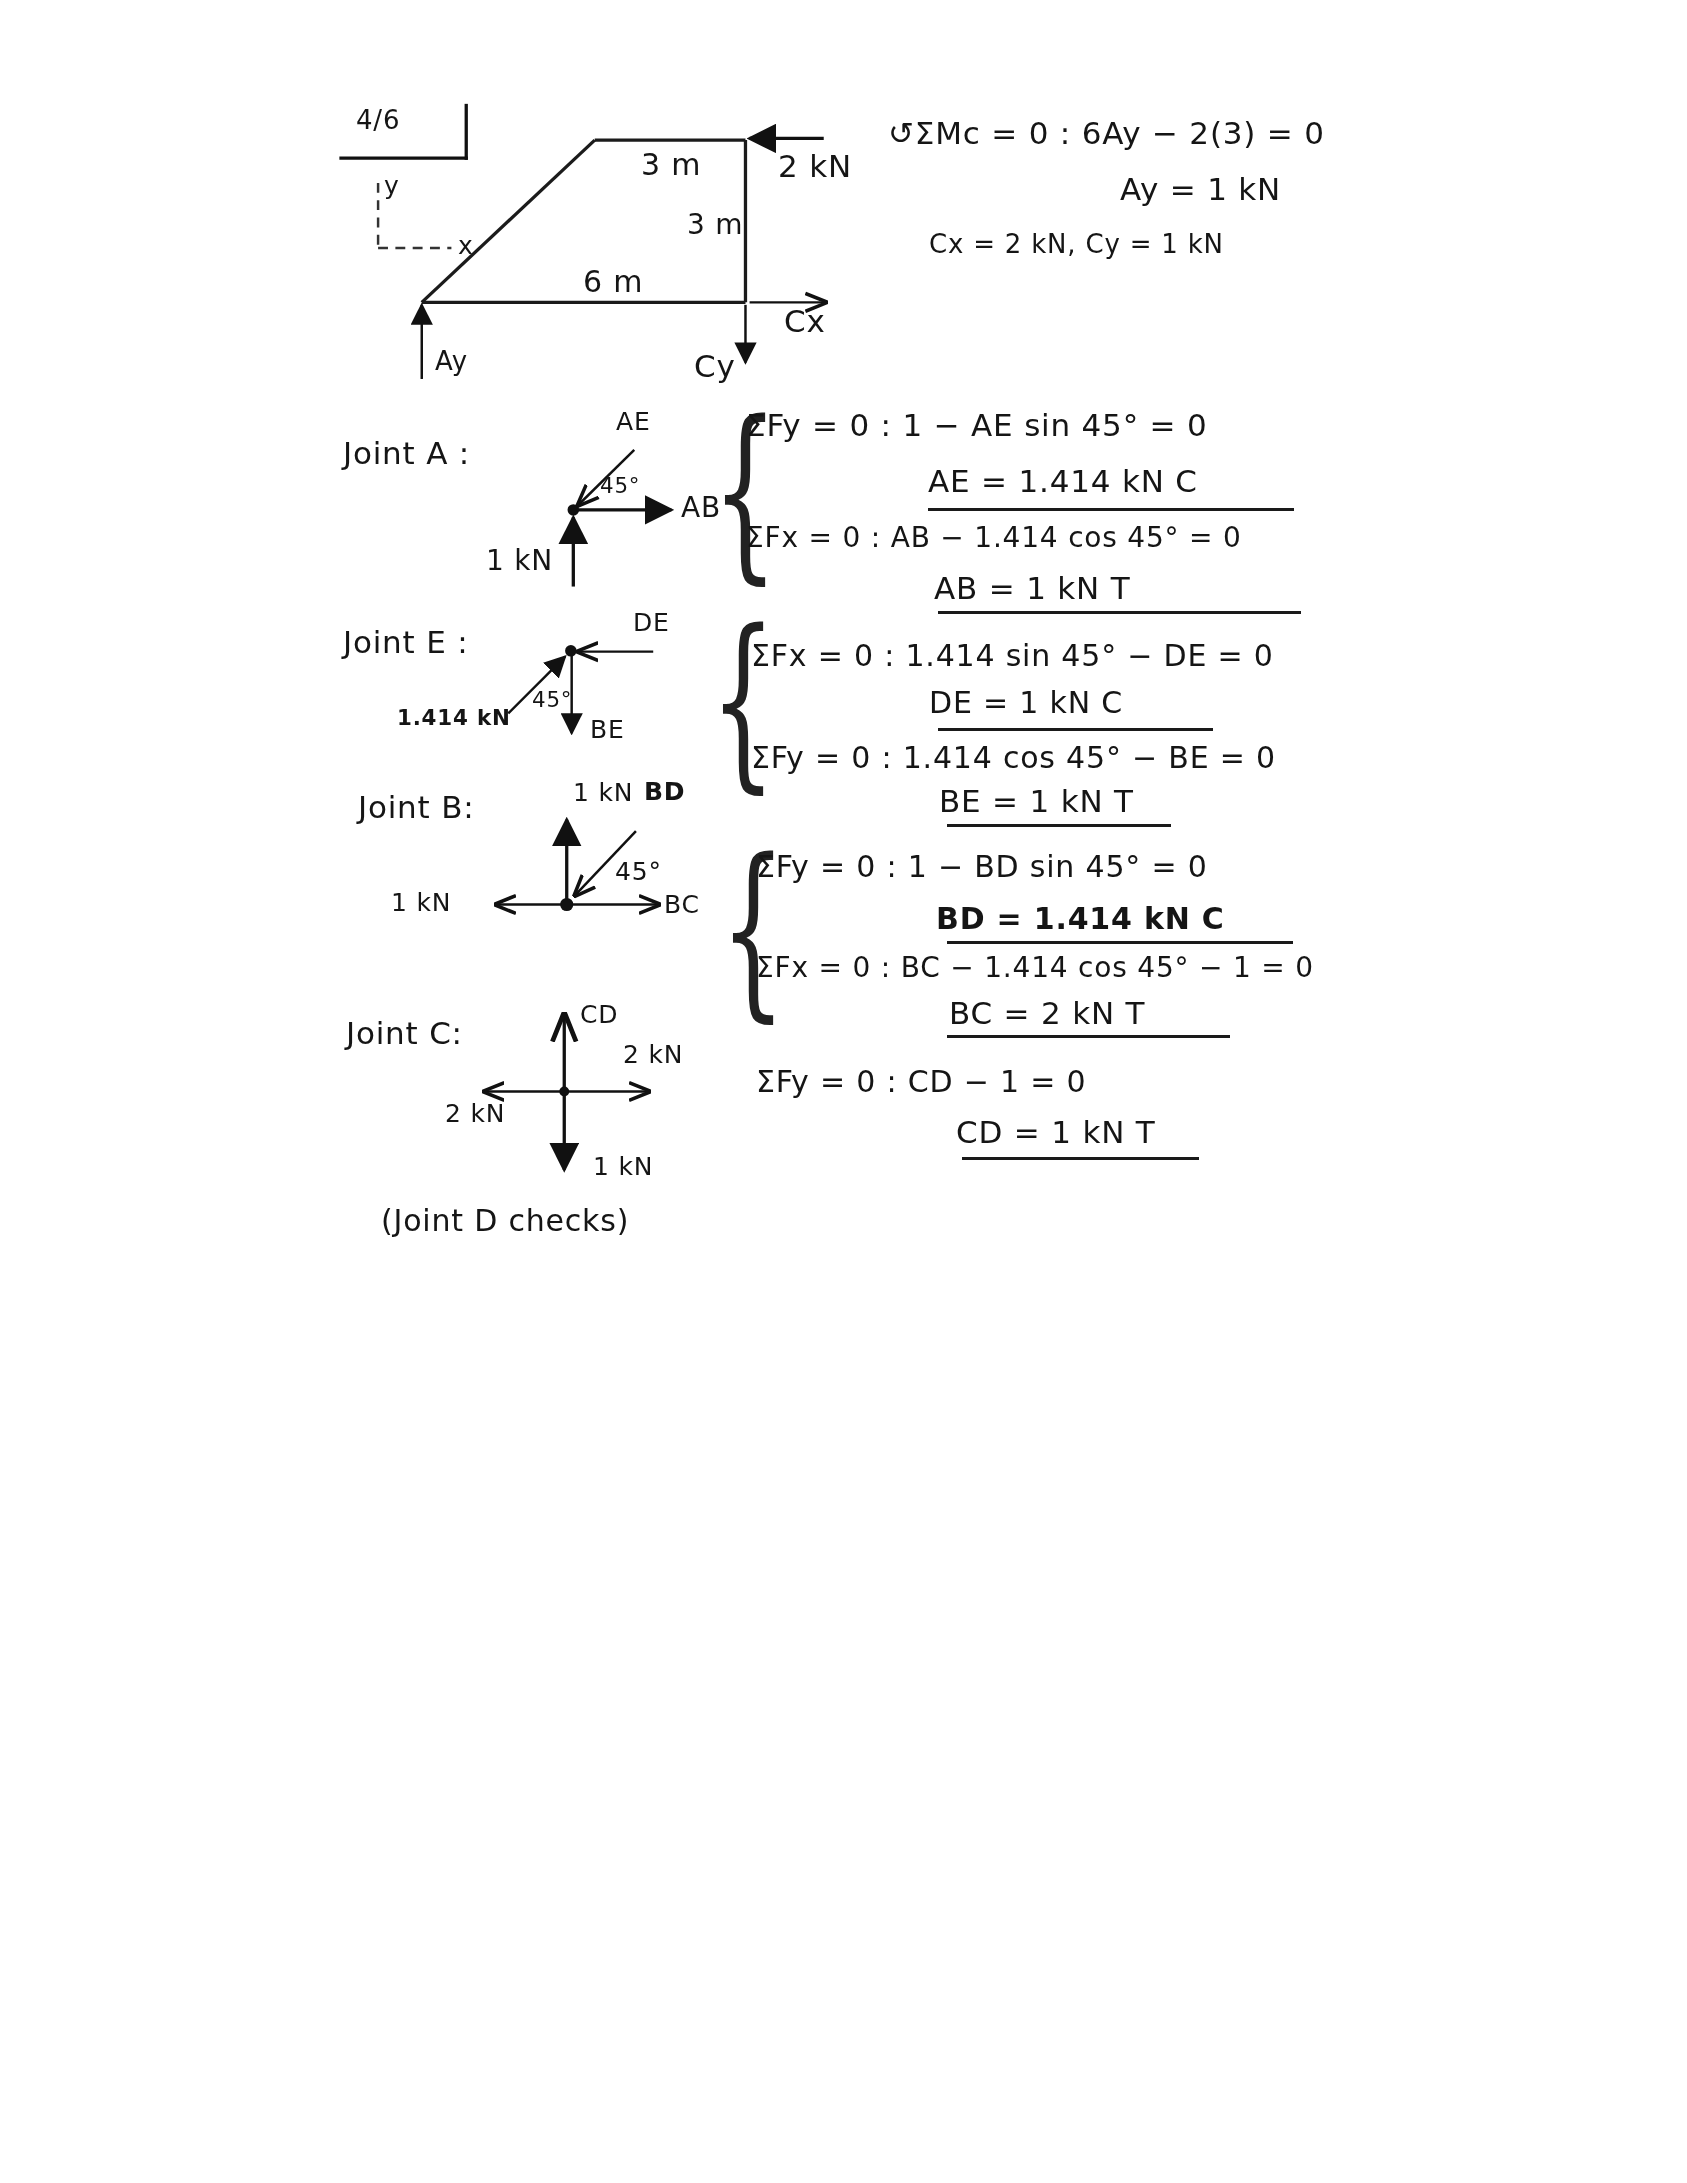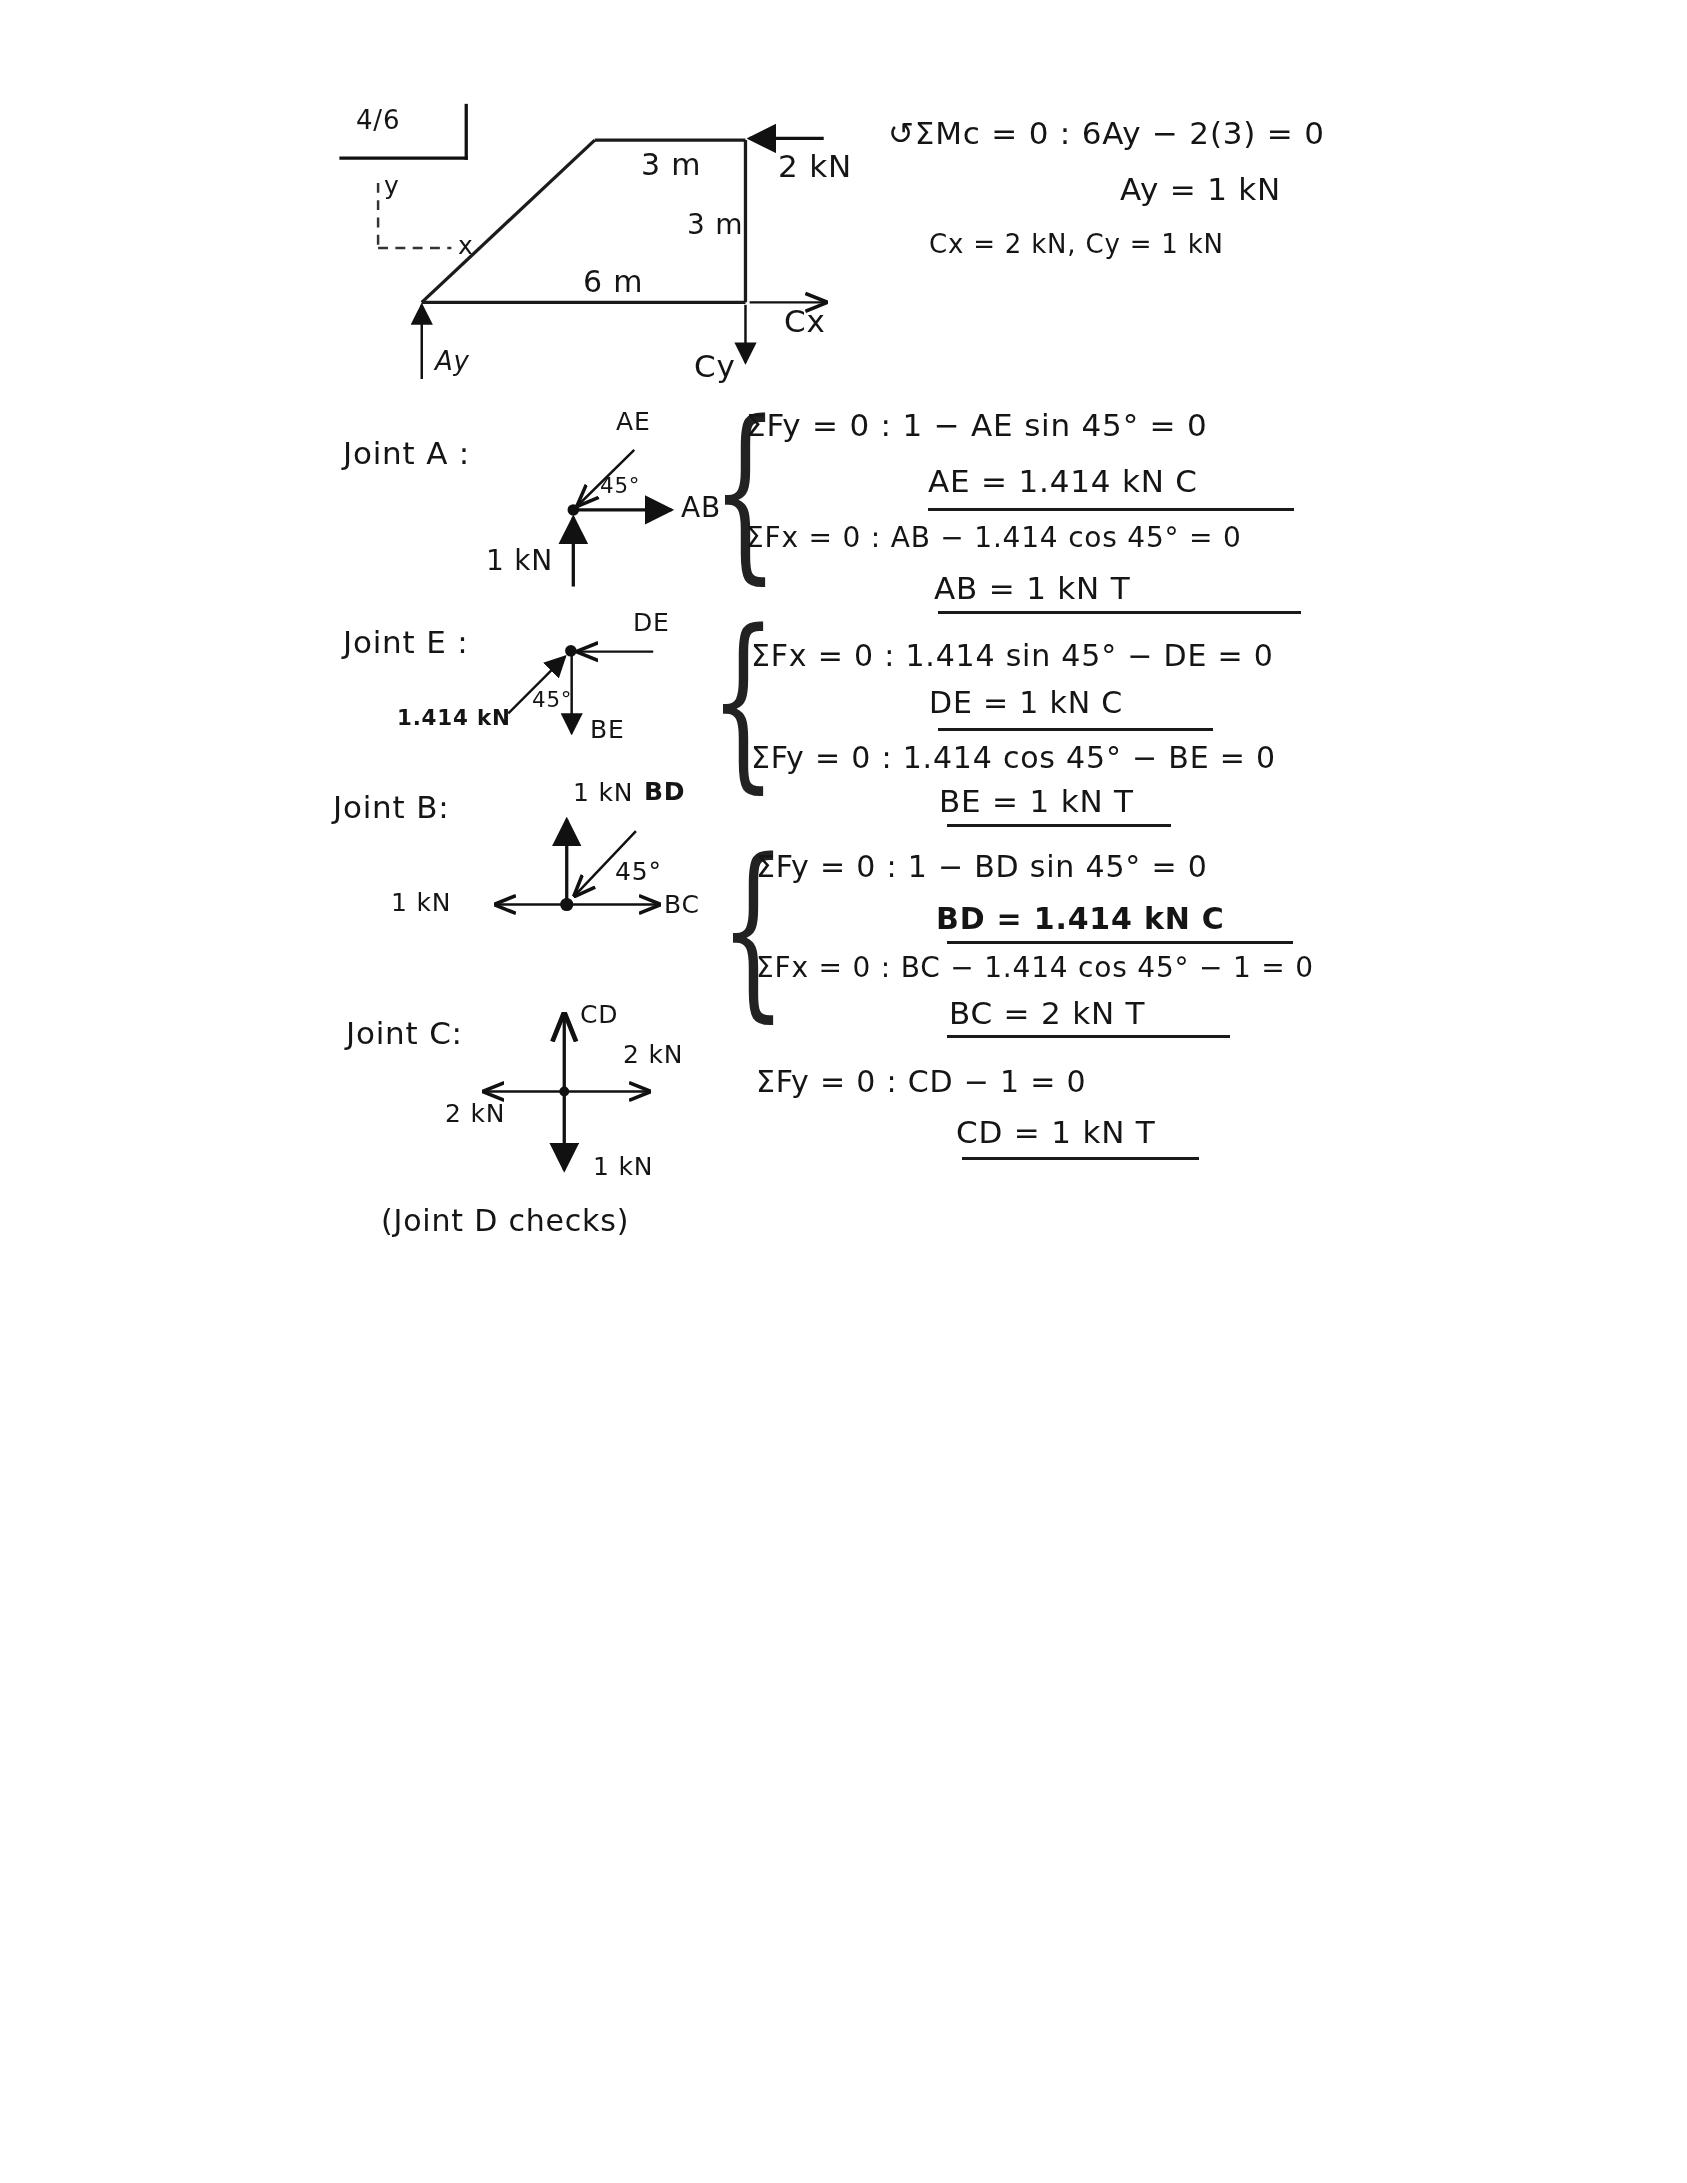--- a/index.html
+++ b/index.html
@@ -89,21 +89,21 @@
 <div class="abs hand t40" style="left:356px; top:105px;">4/6</div>
 <div class="abs hand t30" style="left:384px; top:171px;">y</div>
 <div class="abs hand t30" style="left:458px; top:231px;">x</div>
 
 <div class="abs hand t36" style="left:641px; top:147px;">3 m</div>
 <div class="abs hand t34" style="left:687px; top:208px;">3 m</div>
 <div class="abs hand t36" style="left:583px; top:264px;">6 m</div>
 <div class="abs hand t38" style="left:778px; top:148px;">2 kN</div>
 <div class="abs hand t38" style="left:784px; top:303px;">Cx</div>
 <div class="abs hand t38" style="left:694px; top:348px;">Cy</div>
-<div class="abs hand t40" style="left:435px; top:346px;font-style:italic;">Ay</div>
+<div class="abs hand t40" style="left:435px; top:346px;">Ay</div>
 
 <div class="abs hand t38" style="left:888px; top:115px;">↺ΣMc = 0 :  6Ay − 2(3) = 0</div>
 <div class="abs hand t38" style="left:1120px; top:171px;">Ay = 1 kN</div>
 <div class="abs hand t40" style="left:929px; top:229px;">Cx = 2 kN,  Cy = 1 kN</div>
 
 <div class="abs hand t38" style="left:343px; top:435px;">Joint A :</div>
 <div class="abs hand t30" style="left:616px; top:407px;">AE</div>
 <div class="abs hand t26" style="left:600px; top:473px;">45°</div>
 <div class="abs hand t34" style="left:681px; top:491px;">AB</div>
 <div class="abs hand t34" style="left:486px; top:544px;">1 kN</div>
@@ -123,21 +123,21 @@
 <div class="abs hand t30" style="left:590px; top:715px;">BE</div>
 <div class="abs brace" style="left:710px; top:606px; font-size:189px; transform:scaleX(0.55); transform-origin:left top;">{</div>
 
 <div class="abs hand t36" style="left:751px; top:638px;">ΣFx = 0 :  1.414 sin 45° − DE = 0</div>
 <div class="abs hand t36" style="left:929px; top:685px;">DE = 1 kN  C</div>
 <div class="rule" style="left:938px; top:728px; width:275px;"></div>
 <div class="abs hand t36" style="left:751px; top:740px;">ΣFy = 0 :  1.414 cos 45° − BE = 0</div>
 <div class="abs hand t38" style="left:939px; top:783px;">BE = 1 kN T</div>
 <div class="rule" style="left:947px; top:824px; width:224px;"></div>
 
-<div class="abs hand t38" style="left:333px; top:789px;">Joint B:</div>
+<div class="abs hand t38" style="left:358px; top:789px;">Joint B:</div>
 <div class="abs hand t30" style="left:573px; top:778px;">1 kN</div>
 <div class="abs hand t32 t30" style="left:644px; top:777px;font-weight:bold;">BD</div>
 <div class="abs hand t30" style="left:615px; top:857px;">45°</div>
 <div class="abs hand t30" style="left:664px; top:890px;">BC</div>
 <div class="abs hand t30" style="left:391px; top:888px;">1 kN</div>
 <div class="abs brace" style="left:720px; top:835px; font-size:189px; transform:scaleX(0.55); transform-origin:left top;">{</div>
 
 <div class="abs hand t36" style="left:756px; top:849px;">ΣFy = 0 :  1 − BD sin 45°  = 0</div>
 <div class="abs hand t36" style="left:936px; top:901px;font-weight:bold;">BD = 1.414  kN   C</div>
 <div class="rule" style="left:947px; top:941px; width:346px;"></div>

